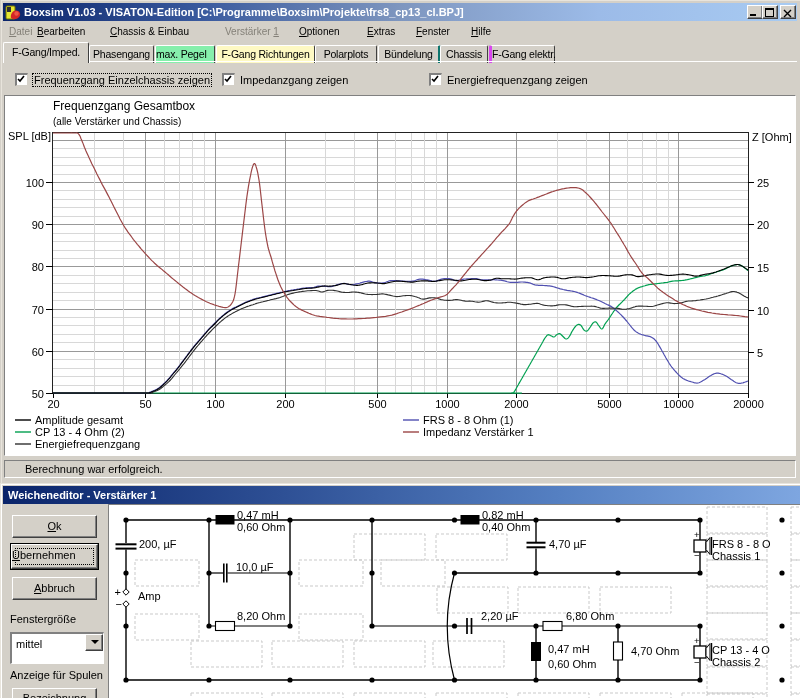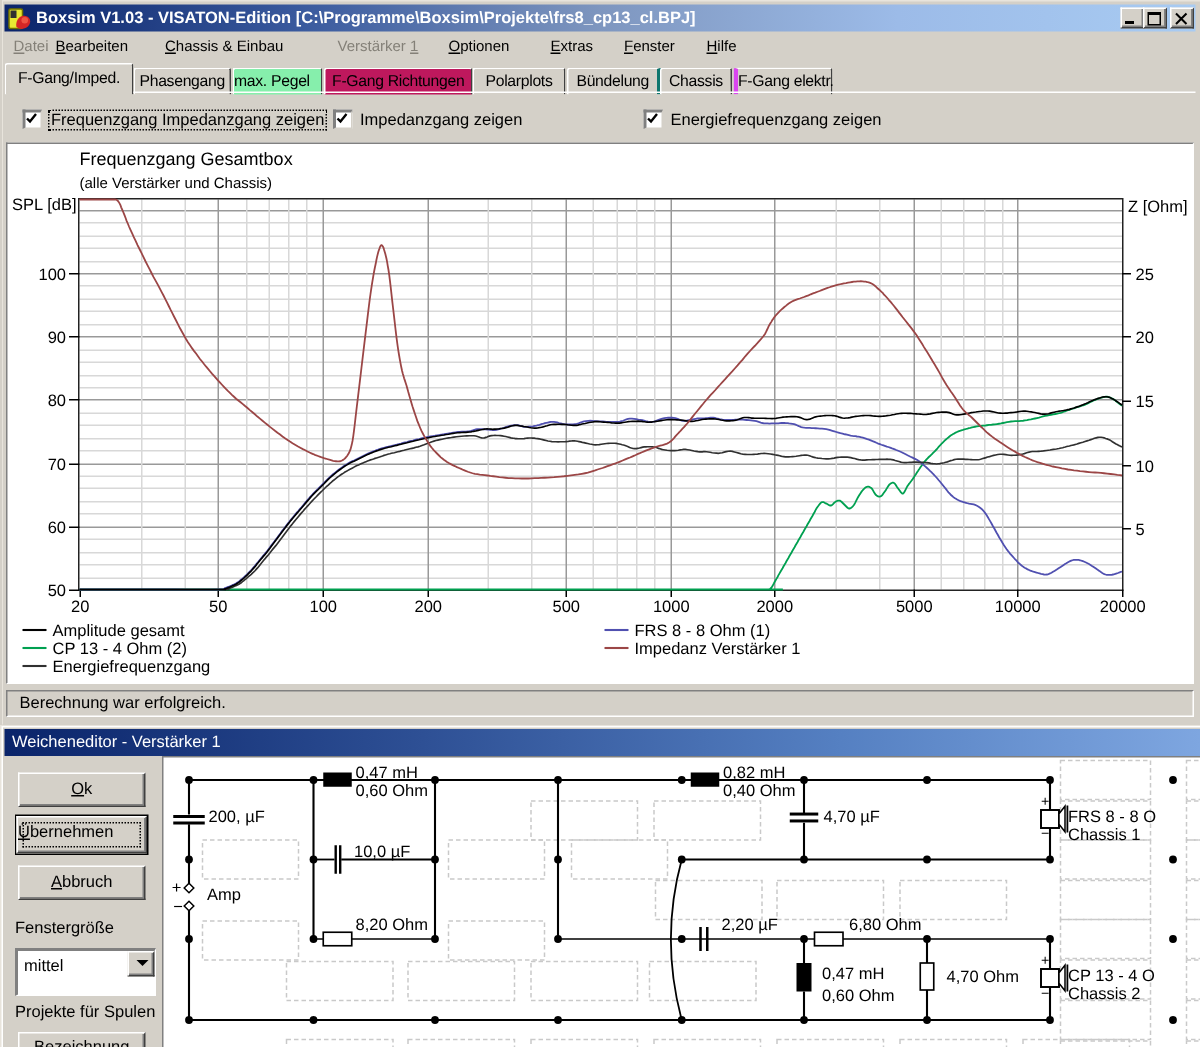--- a/index.html
+++ b/index.html
@@ -1,19 +1,19 @@
 <!DOCTYPE html>
 <html><head><meta charset="utf-8">
 <style>
 html,body{margin:0;padding:0}
 body{width:800px;height:698px;overflow:hidden;background:#d4d0c8;font-family:"Liberation Sans",sans-serif;position:relative}
 .abs{position:absolute}
 .t11{font-size:11px;color:#000}
 .titlebar{background:linear-gradient(90deg,#0a246a 0%,#3a5a9e 25%,#7e96bf 50%,#9cbbe8 75%,#a8cbf2 100%);color:#fff;font-weight:bold;font-size:11px}
-.titlebar2{background:linear-gradient(90deg,#0a246a 0%,#2e5095 35%,#5580c2 70%,#7ea6e0 100%);color:#fff;font-weight:normal;font-size:11px}
+.titlebar2{background:linear-gradient(90deg,#0a246a 0%,#2e5095 35%,#5580c2 70%,#7ea6e0 100%);color:#fff;font-weight:bold;font-size:11px}
 .btn3d{background:#d4d0c8;border-top:1px solid #fff;border-left:1px solid #fff;border-right:1px solid #404040;border-bottom:1px solid #404040;box-shadow:inset -1px -1px 0 #808080}
 .sunken{border-top:1px solid #808080;border-left:1px solid #808080;border-right:1px solid #fff;border-bottom:1px solid #fff}
 .u{text-decoration:underline}
 </style></head>
 <body>
 
 <div class="abs" style="left:0;top:0;width:800px;height:483px;background:#d4d0c8;border-left:1px solid #d4d0c8;box-shadow:inset 1px 1px 0 #e8e4dc,inset -1px 0 0 #404040"></div>
 
 <div class="abs titlebar" style="left:3px;top:3px;width:794px;height:18px;line-height:18px;white-space:nowrap">
   <span class="abs" style="left:21px;top:0">Boxsim V1.03 - VISATON-Edition [C:\Programme\Boxsim\Projekte\frs8_cp13_cl.BPJ]</span>
@@ -46,33 +46,33 @@
   <span class="abs" style="left:296px"><span class="u">O</span>ptionen</span>
   <span class="abs" style="left:364px"><span class="u">E</span>xtras</span>
   <span class="abs" style="left:413px"><span class="u">F</span>enster</span>
   <span class="abs" style="left:468px"><span class="u">H</span>ilfe</span>
 </div>
 
 <div class="abs" style="left:0;top:42px;width:800px;height:20px;font-size:10.5px;letter-spacing:-0.2px;white-space:nowrap">
   <div class="abs" style="left:3px;top:0;width:84px;height:20px;background:#d4d0c8;border-top:1px solid #fff;border-left:1px solid #fff;border-right:1px solid #404040;border-top-left-radius:2px;border-top-right-radius:2px;text-align:center;line-height:19px;z-index:3">F-Gang/Imped.</div>
   <div class="abs" style="left:89px;top:3px;width:63px;height:17px;background:#d4d0c8;border-top:1px solid #fff;border-left:1px solid #fff;border-right:1px solid #404040;border-top-left-radius:2px;border-top-right-radius:2px;text-align:center;line-height:16px">Phasengang</div>
   <div class="abs" style="left:155px;top:3px;width:58px;height:17px;background:#86efac;border-top:1px solid #fff;border-left:1px solid #fff;border-right:1px solid #404040;border-top-left-radius:2px;border-top-right-radius:2px;text-align:left;line-height:16px">max. Pegel</div>
-  <div class="abs" style="left:216px;top:3px;width:97px;height:17px;background:#be185d;border-top:1px solid #fff;border-left:1px solid #fff;border-right:1px solid #404040;border-top-left-radius:2px;border-top-right-radius:2px;text-align:center;line-height:16px">F-Gang Richtungen</div>
+  <div class="abs" style="left:216px;top:3px;width:97px;height:17px;background:#fef9c3;border-top:1px solid #fff;border-left:1px solid #fff;border-right:1px solid #404040;border-top-left-radius:2px;border-top-right-radius:2px;text-align:center;line-height:16px">F-Gang Richtungen</div>
   <div class="abs" style="left:315px;top:3px;width:60px;height:17px;background:#d4d0c8;border-top:1px solid #fff;border-left:1px solid #fff;border-right:1px solid #404040;border-top-left-radius:2px;border-top-right-radius:2px;text-align:center;line-height:16px">Polarplots</div>
   <div class="abs" style="left:378px;top:3px;width:59px;height:17px;background:#d4d0c8;border-top:1px solid #fff;border-left:1px solid #fff;border-right:3px solid #0f766e;border-top-left-radius:2px;border-top-right-radius:2px;text-align:center;line-height:16px">Bündelung</div>
   <div class="abs" style="left:440px;top:3px;width:46px;height:17px;background:#d4d0c8;border-top:1px solid #fff;border-left:1px solid #fff;border-right:1px solid #404040;border-top-left-radius:2px;border-top-right-radius:2px;text-align:center;line-height:16px">Chassis</div>
   <div class="abs" style="left:489px;top:3px;width:62px;height:17px;background:#d4d0c8;border-top:1px solid #fff;border-left:3px solid #d946ef;border-right:1px solid #404040;border-top-left-radius:2px;border-top-right-radius:2px;text-align:center;line-height:16px">F-Gang elektr.</div>
   <div class="abs" style="left:87px;top:19px;width:710px;height:1px;background:#fff;z-index:2"></div>
 </div>
 
 <div class="abs" style="left:15px;top:73px;width:13px;height:13px;background:#fff;border-top:2px solid #808080;border-left:2px solid #808080;border-right:1px solid #d4d0c8;border-bottom:1px solid #d4d0c8;box-sizing:border-box"></div>
 <svg class="abs" style="left:16px;top:74px" width="11" height="11">
     <path d="M2 5 L4 7 L8 2" stroke="#000" stroke-width="1.6" fill="none"></path>
   </svg>
-<span class="abs t11" style="left:32px;top:73px;border:1px dotted #000;padding:0 1px">Frequenzgang Impedanzgang zeigen</span>
+<span class="abs t11" style="left:32px;top:73px;border:1px dotted #000;padding:0 1px">Frequenzgang Einzelchassis zeigen</span>
 
 <div class="abs" style="left:222px;top:73px;width:13px;height:13px;background:#fff;border-top:2px solid #808080;border-left:2px solid #808080;border-right:1px solid #d4d0c8;border-bottom:1px solid #d4d0c8;box-sizing:border-box"></div>
 <svg class="abs" style="left:223px;top:74px" width="11" height="11">
     <path d="M2 5 L4 7 L8 2" stroke="#000" stroke-width="1.6" fill="none"></path>
   </svg>
 <span class="abs t11" style="left:240px;top:74px">Impedanzgang zeigen</span>
 
 <div class="abs" style="left:429px;top:73px;width:13px;height:13px;background:#fff;border-top:2px solid #808080;border-left:2px solid #808080;border-right:1px solid #d4d0c8;border-bottom:1px solid #d4d0c8;box-sizing:border-box"></div>
 <svg class="abs" style="left:430px;top:74px" width="11" height="11">
     <path d="M2 5 L4 7 L8 2" stroke="#000" stroke-width="1.6" fill="none"></path>
@@ -198,42 +198,42 @@
 <line x1="15" y1="444" x2="31" y2="444" stroke="#303030" stroke-width="1.4"></line>
 <text x="35" y="448" class="t11">Energiefrequenzgang</text>
 <line x1="403" y1="420" x2="419" y2="420" stroke="#5050b0" stroke-width="1.4"></line>
 <text x="423" y="424" class="t11">FRS 8 - 8 Ohm (1)</text>
 <line x1="403" y1="432" x2="419" y2="432" stroke="#9b4646" stroke-width="1.4"></line>
 <text x="423" y="436" class="t11">Impedanz Verstärker 1</text>
 </g>
 </svg>
 
 <div class="abs" style="left:3px;top:459px;width:794px;height:20px;background:#d4d0c8"></div>
-<div class="abs sunken t11" style="left:4px;top:460px;width:792px;height:18px;line-height:17px;box-sizing:border-box"><span style="margin-left:8px">Berechnung war erfolgreich.</span></div>
+<div class="abs sunken t11" style="left:4px;top:460px;width:792px;height:18px;line-height:17px;box-sizing:border-box"><span style="margin-left:20px">Berechnung war erfolgreich.</span></div>
 
 <div class="abs" style="left:0;top:483px;width:800px;height:215px;background:#d4d0c8;box-shadow:inset 1px 1px 0 #e8e4dc,inset 2px 2px 0 #fff"></div>
 <div class="abs titlebar2" style="left:3px;top:486px;width:797px;height:18px;line-height:18px">
   <span style="margin-left:5px">Weicheneditor - Verstärker 1</span>
 </div>
 
 <div class="abs btn3d t11" style="left:12px;top:515px;width:83px;height:21px;text-align:center;line-height:20px"><span class="u">O</span>k</div>
 <div class="abs" style="left:10px;top:543px;width:87px;height:25px;border:1px solid #000">
   <div class="abs btn3d t11" style="left:0;top:0;width:85px;height:23px;text-align:left;line-height:21px"><div class="abs" style="left:3px;top:3px;right:3px;bottom:3px;border:1px dotted #000"></div><span class="u">Ü</span>bernehmen</div>
 </div>
 <div class="abs btn3d t11" style="left:12px;top:577px;width:83px;height:21px;text-align:center;line-height:20px"><span class="u">A</span>bbruch</div>
 
 <span class="abs t11" style="left:10px;top:613px">Fenstergröße</span>
 <div class="abs" style="left:10px;top:632px;width:94px;height:32px;background:#fff;border-top:2px solid #808080;border-left:2px solid #808080;border-right:1px solid #fff;border-bottom:1px solid #fff;box-sizing:border-box">
   <span class="t11" style="margin-left:4px;line-height:16px;display:inline-block">mittel</span>
   <div class="abs btn3d" style="right:0;top:0;width:16px;height:15px"></div>
   <svg class="abs" style="right:3px;top:5px" width="10" height="6">
       <path d="M1 1 L5 5 L9 1 Z" fill="#000"></path>
     </svg>
 </div>
-<span class="abs t11" style="left:10px;top:669px">Projekte für Spulen</span>
+<span class="abs t11" style="left:10px;top:669px">Anzeige für Spulen</span>
 <div class="abs btn3d t11" style="left:12px;top:688px;width:83px;height:10px;text-align:center;line-height:19px;overflow:hidden">Bezeichnung</div>
 
 <div class="abs" style="left:108px;top:504px;width:692px;height:194px;background:#fff;border-top:1px solid #808080;border-left:1px solid #808080;box-sizing:border-box"></div>
 <svg class="abs" style="left:109px;top:504px" width="691" height="194" viewBox="109 504 691 194">
     <rect x="135" y="560" width="64" height="26" fill="none" stroke="#c9c9c9" stroke-width="1" stroke-dasharray="3 2"></rect>
     <rect x="299" y="560" width="64" height="26" fill="none" stroke="#c9c9c9" stroke-width="1" stroke-dasharray="3 2"></rect>
     <rect x="381" y="560" width="64" height="26" fill="none" stroke="#c9c9c9" stroke-width="1" stroke-dasharray="3 2"></rect>
     <rect x="135" y="614" width="64" height="26" fill="none" stroke="#c9c9c9" stroke-width="1" stroke-dasharray="3 2"></rect>
     <rect x="299" y="614" width="64" height="26" fill="none" stroke="#c9c9c9" stroke-width="1" stroke-dasharray="3 2"></rect>
     <rect x="354" y="534" width="71" height="26" fill="none" stroke="#c9c9c9" stroke-width="1" stroke-dasharray="3 2"></rect>

